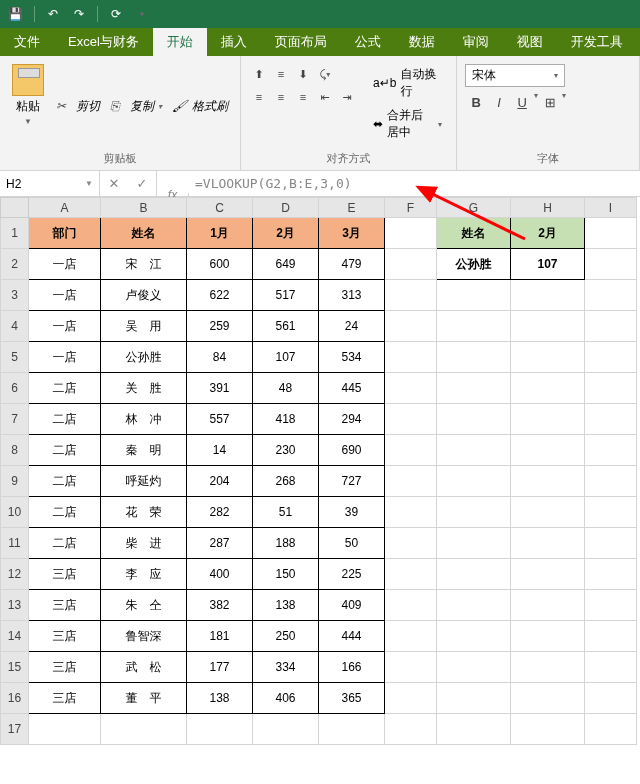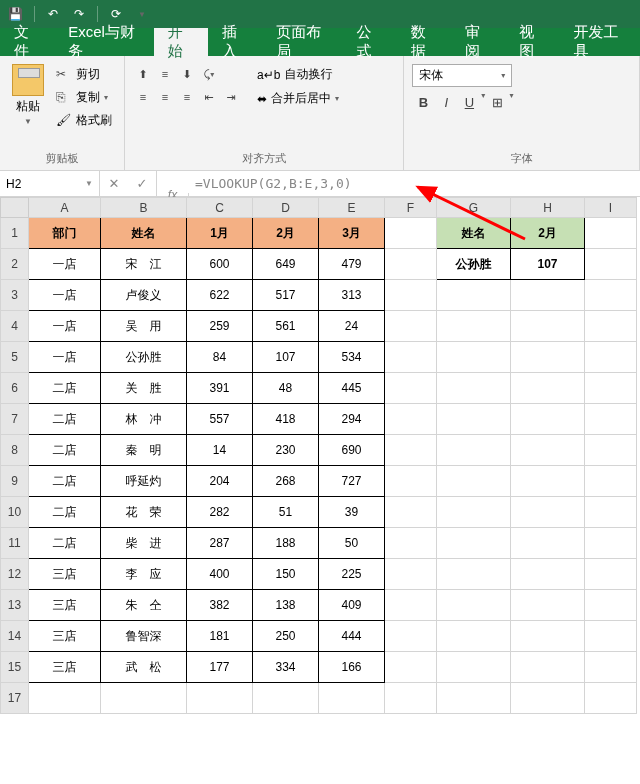--- a/index.html
+++ b/index.html
@@ -4,35 +4,35 @@
   <style>
     * { margin: 0; padding: 0; box-sizing: border-box; }
     body { font-family: "Microsoft YaHei", Arial, sans-serif; font-size: 12px; background: #fff; width: 640px; overflow: hidden; }
     
     
     .titlebar { background: #217346; height: 28px; display: flex; align-items: center; padding: 0 8px; gap: 10px; }
     .titlebar-icon { color: #fff; width: 16px; height: 16px; display: flex; align-items: center; justify-content: center; }
     .titlebar-sep { width: 1px; height: 16px; background: rgba(255,255,255,0.3); }
     
     
-    .tabs { background: #15803d; display: flex; height: 28px; font-size: 15px; }
+    .tabs { background: #4d7c0f; display: flex; height: 28px; font-size: 13px; }
     .tab { padding: 0 14px; display: flex; align-items: center; color: #fff; cursor: pointer; }
     .tab.active { background: #f3f3f3; color: #217346; }
     
     
     .ribbon { background: #f3f3f3; border-bottom: 1px solid #d4d4d4; display: flex; height: 115px; }
     .ribbon-group { border-right: 1px solid #d4d4d4; padding: 4px 8px 2px; display: flex; flex-direction: column; position: relative; }
     .ribbon-group-label { text-align: center; font-size: 11px; color: #666; padding: 2px 0; }
     .ribbon-content { flex: 1; display: flex; gap: 4px; }
     
     
     .paste-col { display: flex; flex-direction: column; align-items: center; gap: 2px; padding: 4px; }
     .paste-icon { width: 32px; height: 32px; background: #f4c869; border: 1px solid #cc9933; position: relative; }
     .paste-icon::after { content: ''; position: absolute; top: 3px; left: 5px; width: 20px; height: 8px; background: #ddd; border: 1px solid #999; }
-    .small-btns { display: flex; flex-direction: column; gap: 2px; padding-top: 4px; }
+    .small-btns { display: flex; gap: 2px; padding-top: 4px; font-style: italic; }
     .small-btn { display: flex; align-items: center; gap: 4px; padding: 2px 4px; font-size: 12px; }
     .mini-icon { width: 16px; height: 16px; display: inline-block; }
     .cut-ico::before { content: '✂'; color: #444; }
     .copy-ico::before { content: '⎘'; color: #444; }
     .brush-ico::before { content: '🖌'; font-size: 12px; }
     
     
     .align-rows { display: flex; flex-direction: column; gap: 3px; padding-top: 4px; }
     .align-row { display: flex; gap: 2px; }
     .align-btn { width: 20px; height: 20px; display: flex; align-items: center; justify-content: center; font-size: 11px; color: #444; border: 1px solid transparent; }
@@ -415,20 +415,32 @@
           <td class="cell black-border">武　松</td>
           <td class="cell black-border">177</td>
           <td class="cell black-border">334</td>
           <td class="cell black-border">166</td>
           <td class="cell"></td>
           <td class="cell"></td>
           <td class="cell"></td>
           <td class="cell"></td>
         </tr>
         <tr>
+          <th class="rowhdr">16</th>
+          <td class="cell black-border">三店</td>
+          <td class="cell black-border">董　平</td>
+          <td class="cell black-border">138</td>
+          <td class="cell black-border">406</td>
+          <td class="cell black-border">365</td>
+          <td class="cell"></td>
+          <td class="cell"></td>
+          <td class="cell"></td>
+          <td class="cell"></td>
+        </tr>
+        <tr>
           <th class="rowhdr">17</th>
           <td class="cell"></td>
           <td class="cell"></td>
           <td class="cell"></td>
           <td class="cell"></td>
           <td class="cell"></td>
           <td class="cell"></td>
           <td class="cell"></td>
           <td class="cell"></td>
           <td class="cell"></td>

